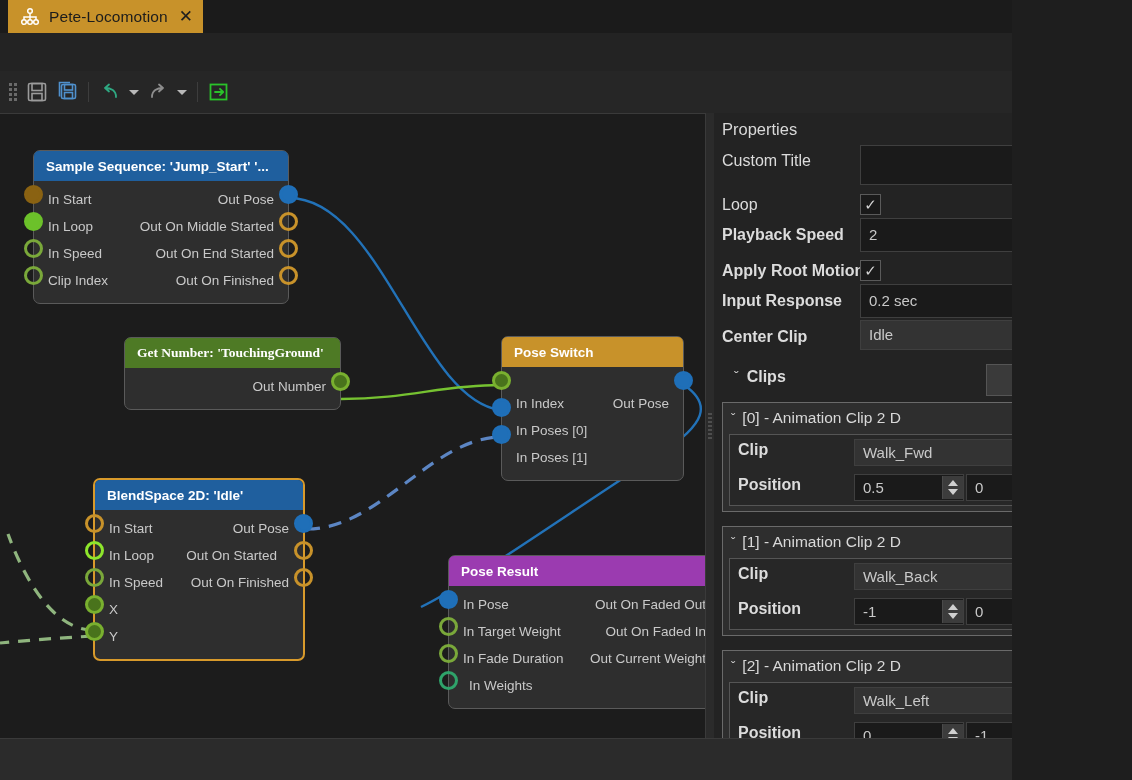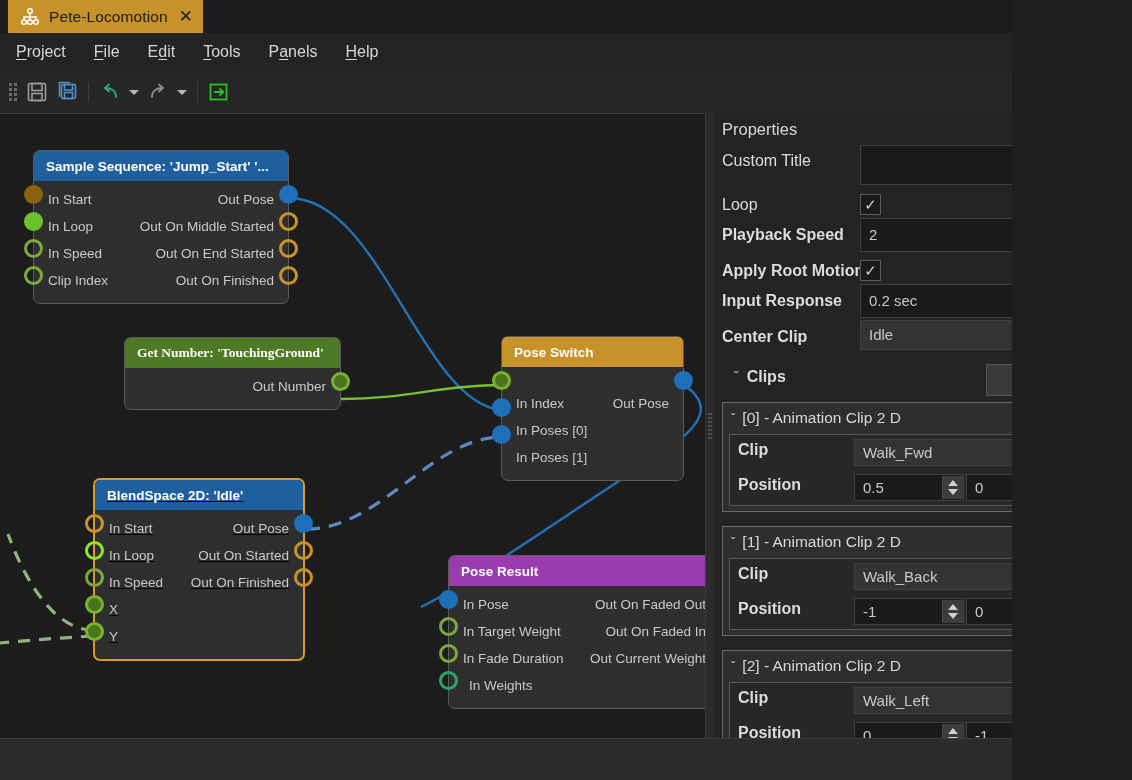--- a/index.html
+++ b/index.html
@@ -44,21 +44,21 @@
         display:grid;grid-template-rows:repeat(7,2px);gap:2px;}
   .splitter .sgrip i{display:block;width:4px;height:2px;background:#4e4e4e;}
   .props{position:absolute;left:714px;top:113px;width:418px;height:625px;background:#232323;
          overflow:hidden;}
   .statusbar{position:absolute;left:0;top:738px;width:1132px;height:42px;background:#2b2b2b;
              border-top:1px solid #3a3a3a;box-sizing:border-box;}
 
   
   .node{position:absolute;background:#2e2e2e;border:1px solid #5a5a5a;border-radius:7px;
         box-sizing:border-box;}
-  .node.sel{border:2px solid #d89a2b;text-decoration:underline;}
+  .node.sel{border:2px solid #d89a2b;}
   .nhdr{height:30px;border-radius:5px 5px 0 0;display:flex;align-items:center;
         padding:0 12px;box-sizing:border-box;font-size:13.5px;font-weight:bold;color:#ffffff;
         white-space:nowrap;overflow:hidden;}
   .nbody{position:relative;padding:5px 0 9px 0;}
   .prow{position:relative;height:27px;display:flex;align-items:center;}
   .plabel{font-size:13.5px;color:#c9c9c9;white-space:nowrap;}
   .pin{position:absolute;width:19px;height:19px;border-radius:50%;box-sizing:border-box;
        border:3px solid #7aa83a;background:transparent;top:4px;}
   .pin.left{left:-10px;}
   .pin.right{right:-10px;}
@@ -121,28 +121,20 @@
           <path d="M10 6.3 V10 M4 12.7 V10 H16 V12.7 M10 10 V12.7" fill="none" stroke="#fff" stroke-width="1.5"></path>
         </svg>
       </span>
       <span class="tabtitle">Pete-Locomotion</span>
       <span class="tabclose">✕</span>
     </div>
     <div class="tabchevron"></div>
   <div class="tabunderline" style="width: 62px;"></div>
     </div>
 
-  <div class="menubar" id="menubar">
-      <div class="menuitem"><u>P</u>roject</div>
-      <div class="menuitem"><u>F</u>ile</div>
-      <div class="menuitem">E<u>d</u>it</div>
-      <div class="menuitem"><u>T</u>ools</div>
-      <div class="menuitem">P<u>a</u>nels</div>
-      <div class="menuitem"><u>H</u>elp</div>
-    </div>
 
   <div class="toolbar">
     <div class="grip">
       <i></i>
         <i></i>
         <i></i>
         <i></i>
         <i></i>
         <i></i>
         <i></i>
@@ -266,21 +258,21 @@
             <span class="pin left ring-gold" style="top: 4px;"></span>
             <span class="pin right fill-blue" style="top: 4px;"></span>
             <div class="prow" style="justify-content: space-between;">
               <span class="plabel" style="margin-left: 14px;">In Start</span>
               <span class="plabel" style="margin-right: 14px;">Out Pose</span>
             </div>
             <span class="pin left ring-brightgreen" style="top: 31px;"></span>
             <span class="pin right ring-gold" style="top: 31px;"></span>
             <div class="prow" style="justify-content: space-between;">
               <span class="plabel" style="margin-left: 14px;">In Loop</span>
-              <span class="plabel" style="margin-right: 14px;">Out On Started</span>
+              <span class="plabel" style="margin-right: 26px;">Out On Started</span>
             </div>
             <span class="pin left ring-green" style="top: 58px;"></span>
             <span class="pin right ring-gold" style="top: 58px;"></span>
             <div class="prow" style="justify-content: space-between;">
               <span class="plabel" style="margin-left: 14px;">In Speed</span>
               <span class="plabel" style="margin-right: 14px;">Out On Finished</span>
             </div>
             <span class="pin left fill-darkgreen" style="top: 85px;"></span>
             <div class="prow" style="justify-content: space-between;">
               <span class="plabel" style="margin-left: 14px;">X</span>

